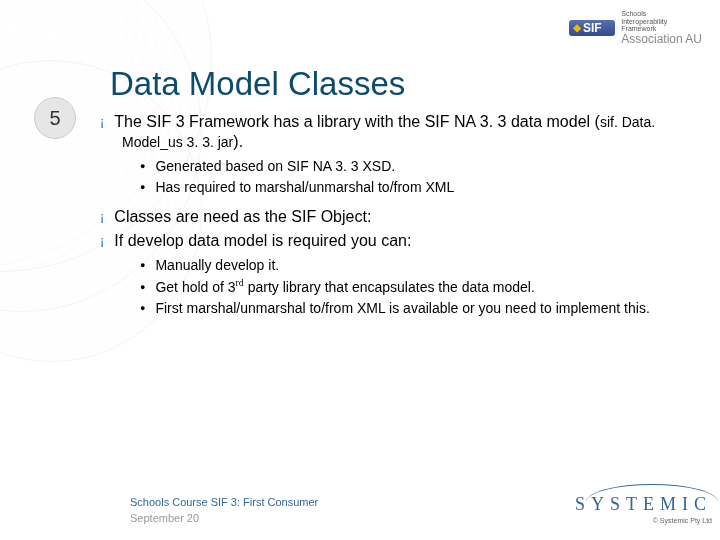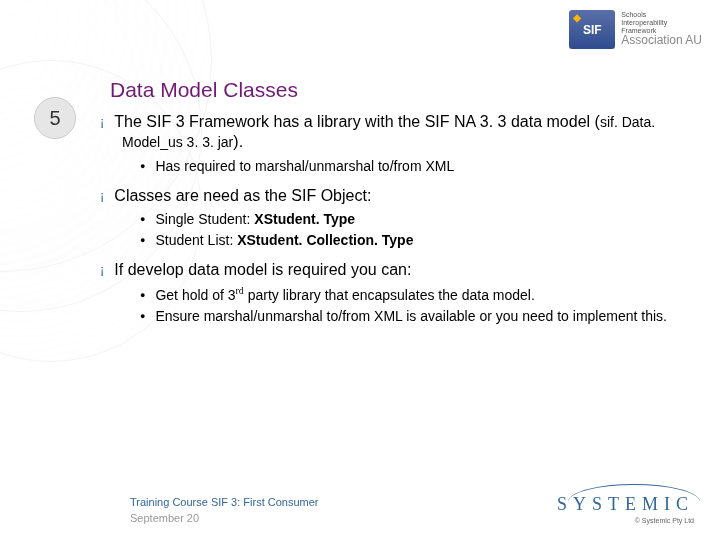--- a/index.html
+++ b/index.html
@@ -47,21 +47,21 @@
   .logo-top {
     position: absolute;
     right: 18px;
     top: 10px;
     display: flex;
     align-items: center;
     gap: 6px;
   }
   .sif-badge {
     width: 46px;
-    height: 39px;
+    height: 16px;
     background: linear-gradient(#5a6fa8, #2f4c8f);
     border-radius: 3px;
     display:flex;
     align-items:center;
     justify-content:center;
     color:#fff;
     font-weight:bold;
     font-size:12px;
     position:relative;
   }
@@ -76,24 +76,24 @@
   .logo-text {
     font-size: 7px;
     line-height: 1.1;
     color: #555;
   }
   .logo-text .assoc { color: #888; font-size: 12px; }
 
   .title {
     position: absolute;
     left: 110px;
-    top: 78px;
-    font-size: 21px;
+    top: 65px;
+    font-size: 33px;
     font-family: Verdana, sans-serif;
-    color: #701a75;
+    color: #0c4a6e;
   }
 
   .content {
     position: absolute;
     left: 100px;
     top: 112px;
     width: 590px;
     font-size: 16px;
     color: #000;
   }
@@ -125,21 +125,21 @@
     left: 130px;
     bottom: 14px;
     font-size: 11px;
     line-height: 1.4;
   }
   .footer .line1 { color: #336699; }
   .footer .line2 { color: #999; }
 
   .sys-logo {
     position: absolute;
-    right: 26px;
+    right: 8px;
     bottom: 16px;
     text-align: right;
   }
   .sys-logo .name {
     font-family: "Times New Roman", serif;
     font-size: 18px;
     letter-spacing: 6px;
     color: #336699;
     position: relative;
   }
@@ -185,43 +185,41 @@
 </div>
 
 <div class="title">Data Model Classes</div>
 
 <div class="content">
 
   <div class="l1">
     <span class="bullet">¡</span><span>The SIF 3 Framework has a library with the SIF NA 3. 3 data model (</span><span class="mono">sif. Data. Model_us 3. 3. jar</span><span>).</span>
   </div>
   <div class="l2list">
+    <div class="l2"><span class="dot">●</span><span>Generated based on SIF NA 3. 3 XSD.</span></div>
     <div class="l2"><span class="dot">●</span><span>Has required to marshal/unmarshal to/from XML</span></div>
   </div>
 
   <div class="l1">
     <span class="bullet">¡</span><span>Classes are need as the SIF Object:</span>
   </div>
-  <div class="l2list">
-    <div class="l2"><span class="dot">●</span><span>Single Student: </span><b>XStudent. Type</b></div>
-    <div class="l2"><span class="dot">●</span><span>Student List: </span><b>XStudent. Collection. Type</b></div>
-  </div>
 
   <div class="l1">
     <span class="bullet">¡</span><span>If develop data model is required you can:</span>
   </div>
   <div class="l2list">
+    <div class="l2"><span class="dot">●</span><span>Manually develop it.</span></div>
     <div class="l2"><span class="dot">●</span><span id="b3s2">Get hold of 3<sup>rd</sup> party library that encapsulates the data model.</span></div>
-    <div class="l2"><span class="dot">●</span><span>Ensure marshal/unmarshal to/from XML is available or you need to implement this.</span></div>
+    <div class="l2"><span class="dot">●</span><span>First marshal/unmarshal to/from XML is available or you need to implement this.</span></div>
   </div>
 
 </div>
 
 <div class="footer">
-  <div class="line1">Training Course SIF 3: First Consumer</div>
+  <div class="line1">Schools Course SIF 3: First Consumer</div>
   <div class="line2">September 20</div>
 </div>
 
 <div class="sys-logo">
   <div class="name">
     <div class="swoosh"></div>
     <span>SYSTEMIC</span>
   </div>
   <div class="copy">© Systemic Pty Ltd</div>
 </div>

